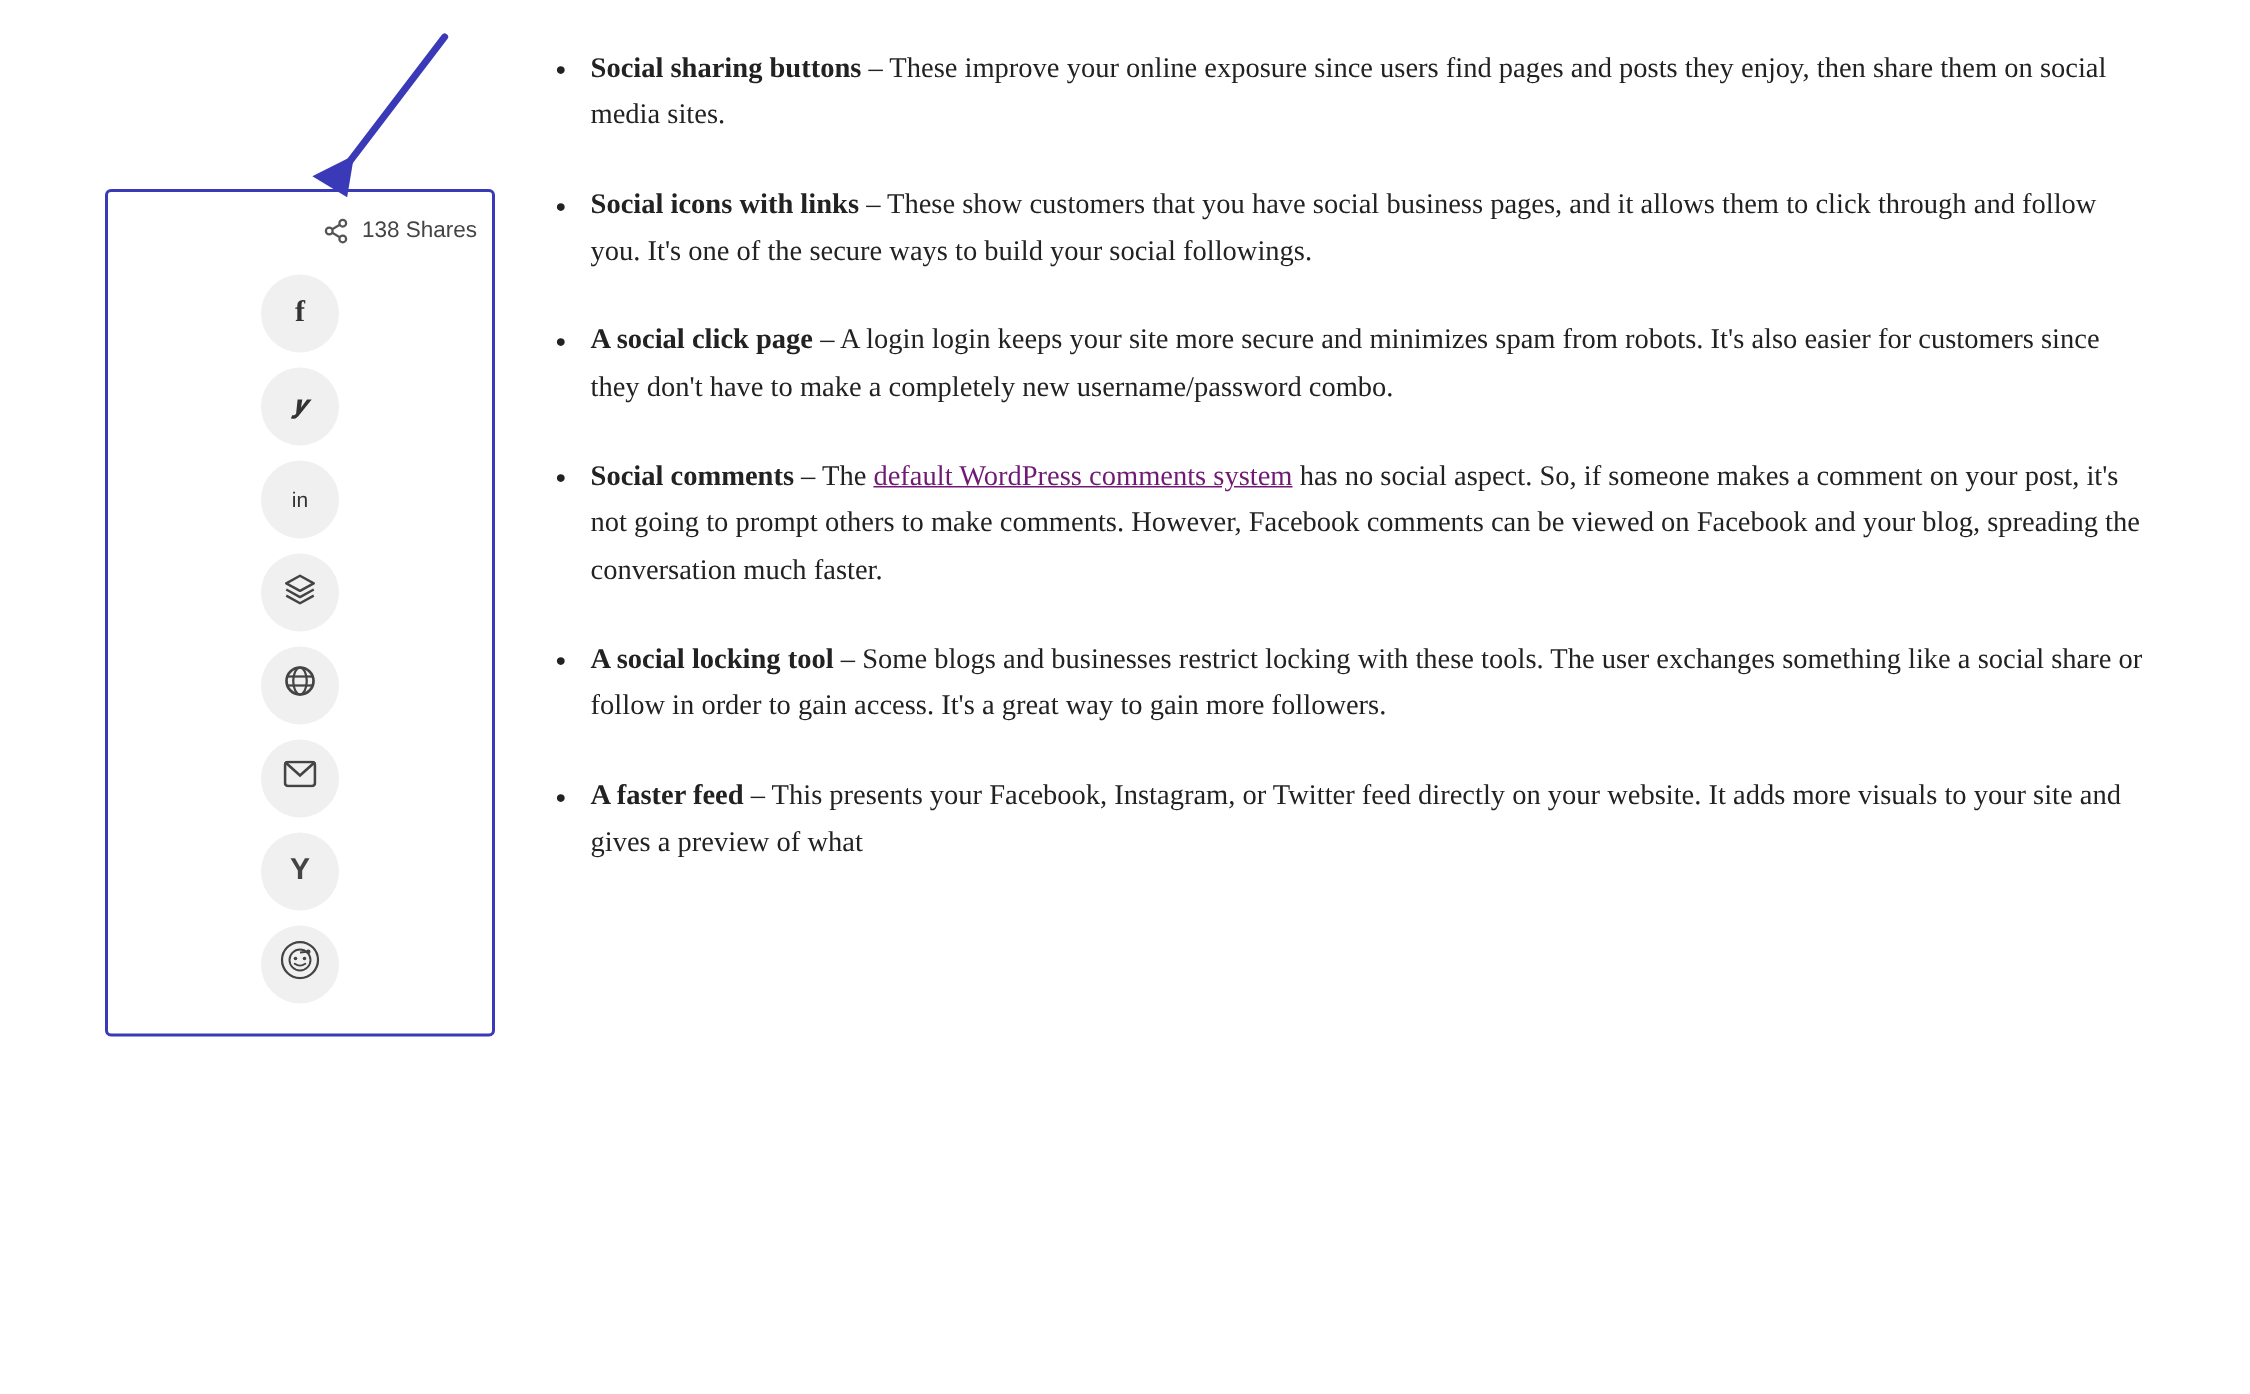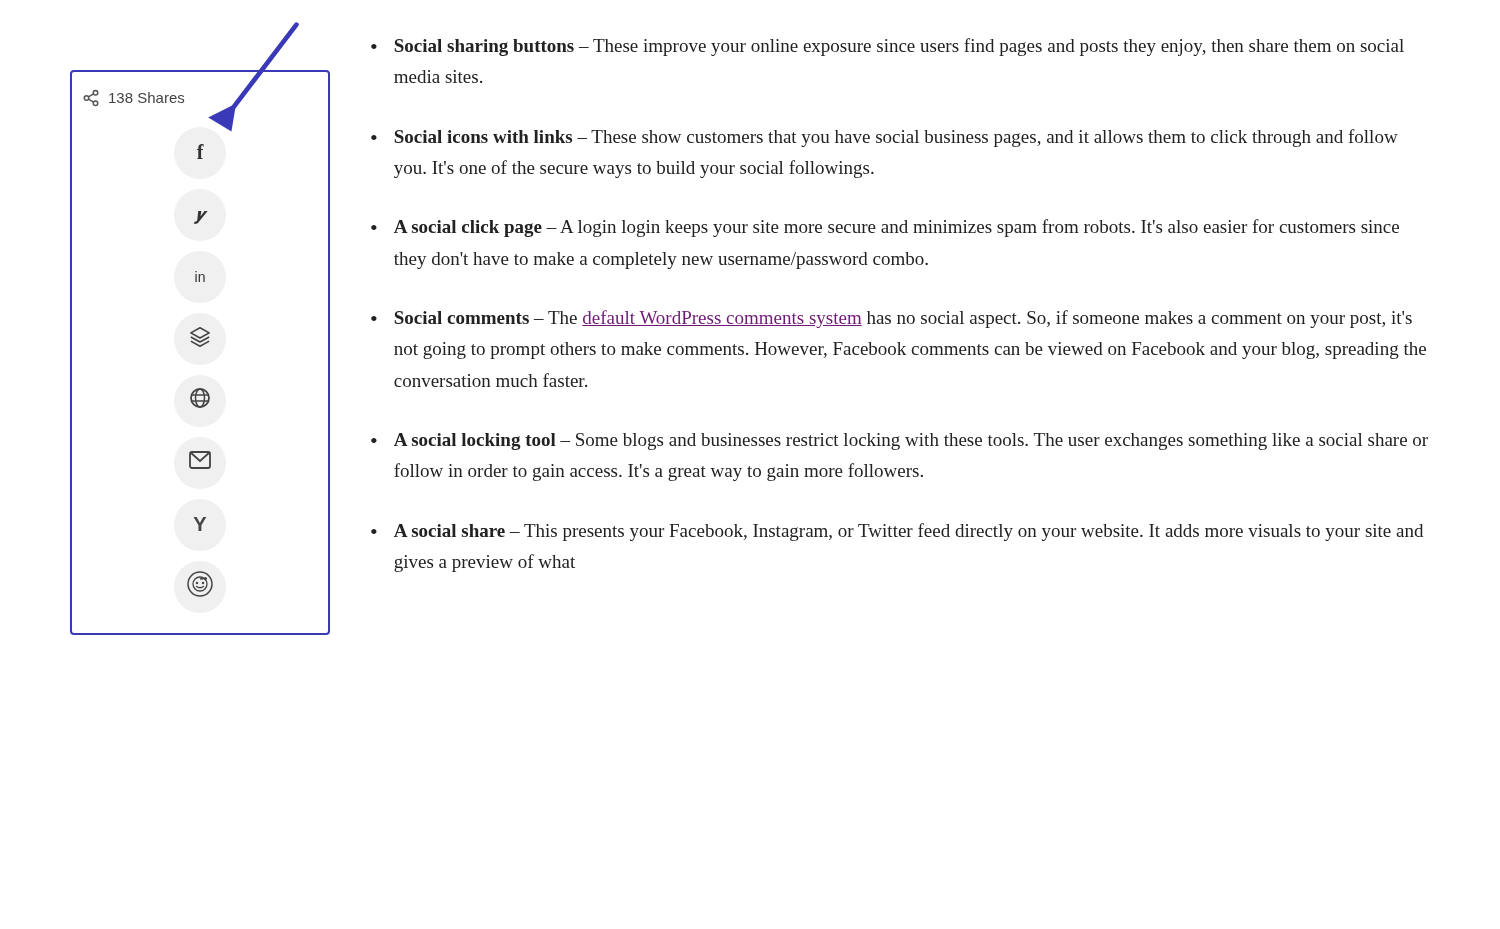--- a/index.html
+++ b/index.html
@@ -46,23 +46,23 @@
 
     
     .social-sidebar {
       width: 260px;
       min-width: 260px;
       border: 2.5px solid #3a3ab8;
       border-radius: 4px;
       padding: 14px 10px 20px 10px;
       display: flex;
       flex-direction: column;
-      align-items: flex-start;
+      align-items: flex-end;
       margin-right: 40px;
-      margin-top: 40px;
+      margin-top: 96px;
       background: #fff;
     }
 
     .share-count-row {
       display: flex;
       align-items: center;
       gap: 8px;
       margin-bottom: 16px;
       font-family: Arial, sans-serif;
       font-size: 15px;
@@ -268,20 +268,20 @@
       <li>
         <span class="bullet">•</span>
         <span class="list-text">
           <strong>A social locking tool</strong><span> –  Some blogs and businesses restrict locking with these tools. The user exchanges something like a social share or follow in order to gain access. It's a great way to gain more followers.</span>
         </span>
       </li>
 
       <li>
         <span class="bullet">•</span>
         <span class="list-text">
-          <strong>A social share</strong><span> – This presents your Facebook, Instagram, or Twitter feed directly on your website. It adds more visuals to your site and gives a preview of what</span>
+          <strong>A faster feed</strong><span> – This presents your Facebook, Instagram, or Twitter feed directly on your website. It adds more visuals to your site and gives a preview of what</span>
         </span>
       </li>
 
     </ul>
   </div>
 
 </div>
 
 </body></html>

